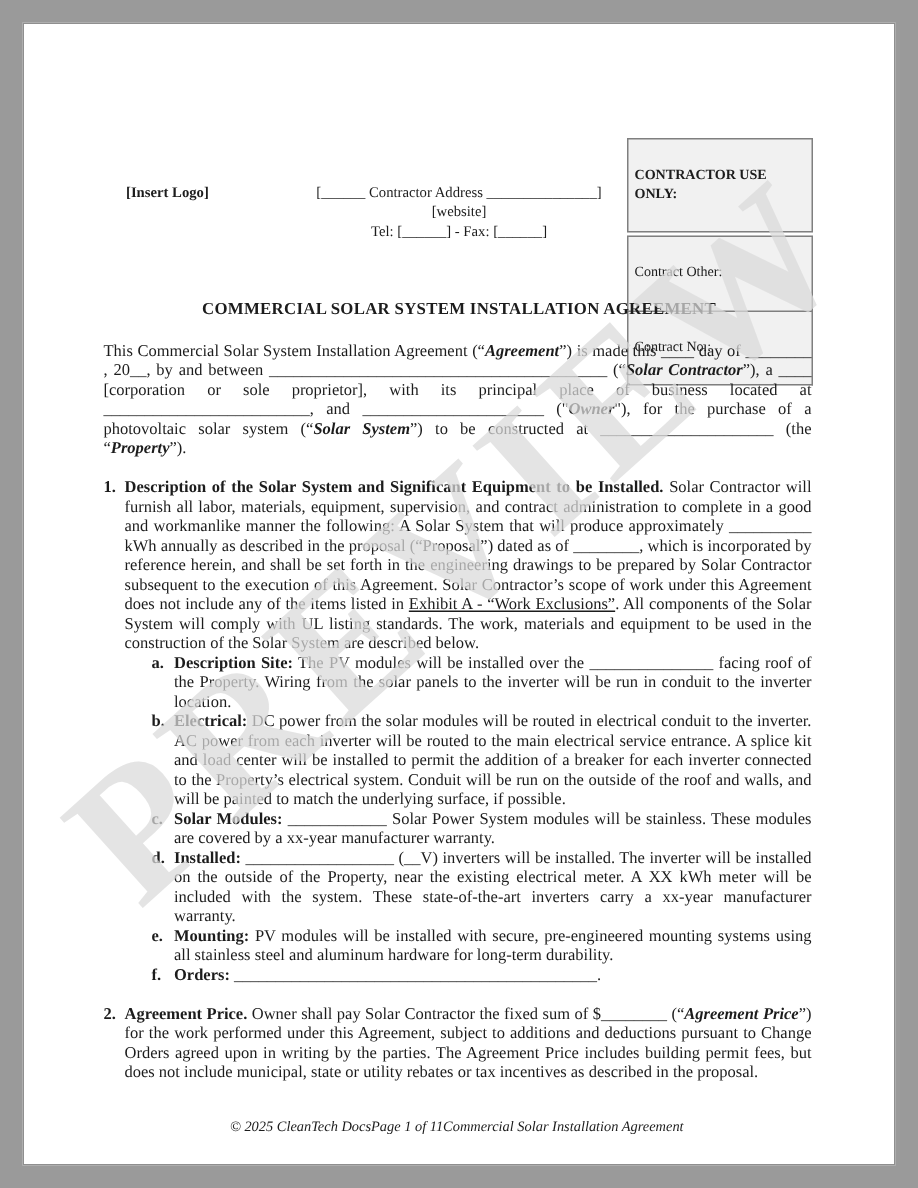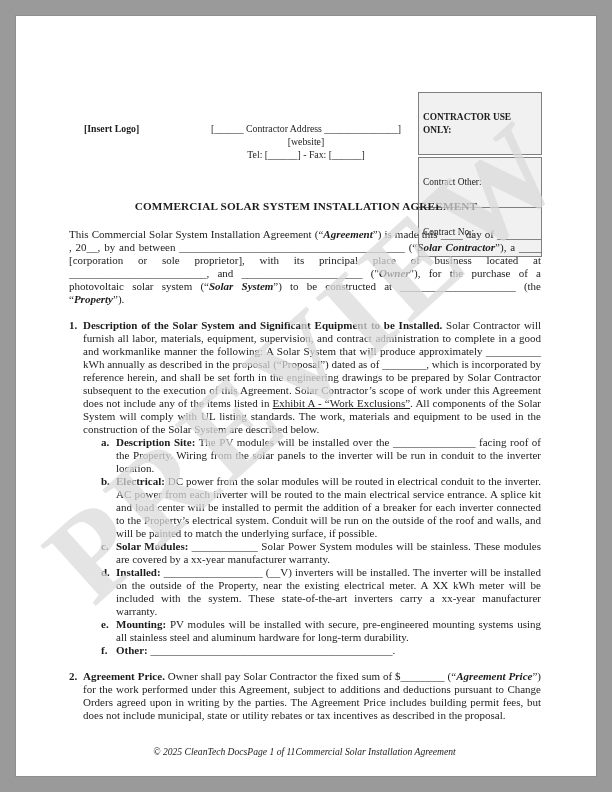--- a/index.html
+++ b/index.html
@@ -124,21 +124,21 @@
     <div class="sub-item">
       <div class="sub-letter">d.</div>
       <div class="sub-body"><span class="b">Installed:</span><span> __________________ (__V) inverters will be installed. The inverter will be installed on the outside of the Property, near the existing electrical meter.  A XX kWh meter will be included with the system. These state-of-the-art inverters carry a xx-year manufacturer warranty.</span></div>
     </div>
     <div class="sub-item">
       <div class="sub-letter">e.</div>
       <div class="sub-body"><span class="b">Mounting:</span><span> PV modules will be installed with secure, pre-engineered mounting systems using all stainless steel and aluminum hardware for long-term durability.</span></div>
     </div>
     <div class="sub-item">
       <div class="sub-letter">f.</div>
-      <div class="sub-body"><span class="b">Other:</span><span> ____________________________________________.</span></div>
+      <div class="sub-body"><span class="b">Orders:</span><span> ____________________________________________.</span></div>
     </div>
 
     <div class="section">
       <div class="sec-num">2.</div>
       <div class="sec-body"><span class="b">Agreement Price.</span><span>  Owner shall pay Solar Contractor the fixed sum of $________ (“</span><span class="b i">Agreement Price</span><span>”) for the work performed under this Agreement, subject to additions and deductions pursuant to Change Orders agreed upon in writing by the parties. The Agreement Price includes building permit fees, but does not include municipal, state or utility rebates or tax incentives as described in the proposal.</span></div>
     </div>
   </div>
 
   <div class="footer">
     <span>© 2025 CleanTech Docs</span>

